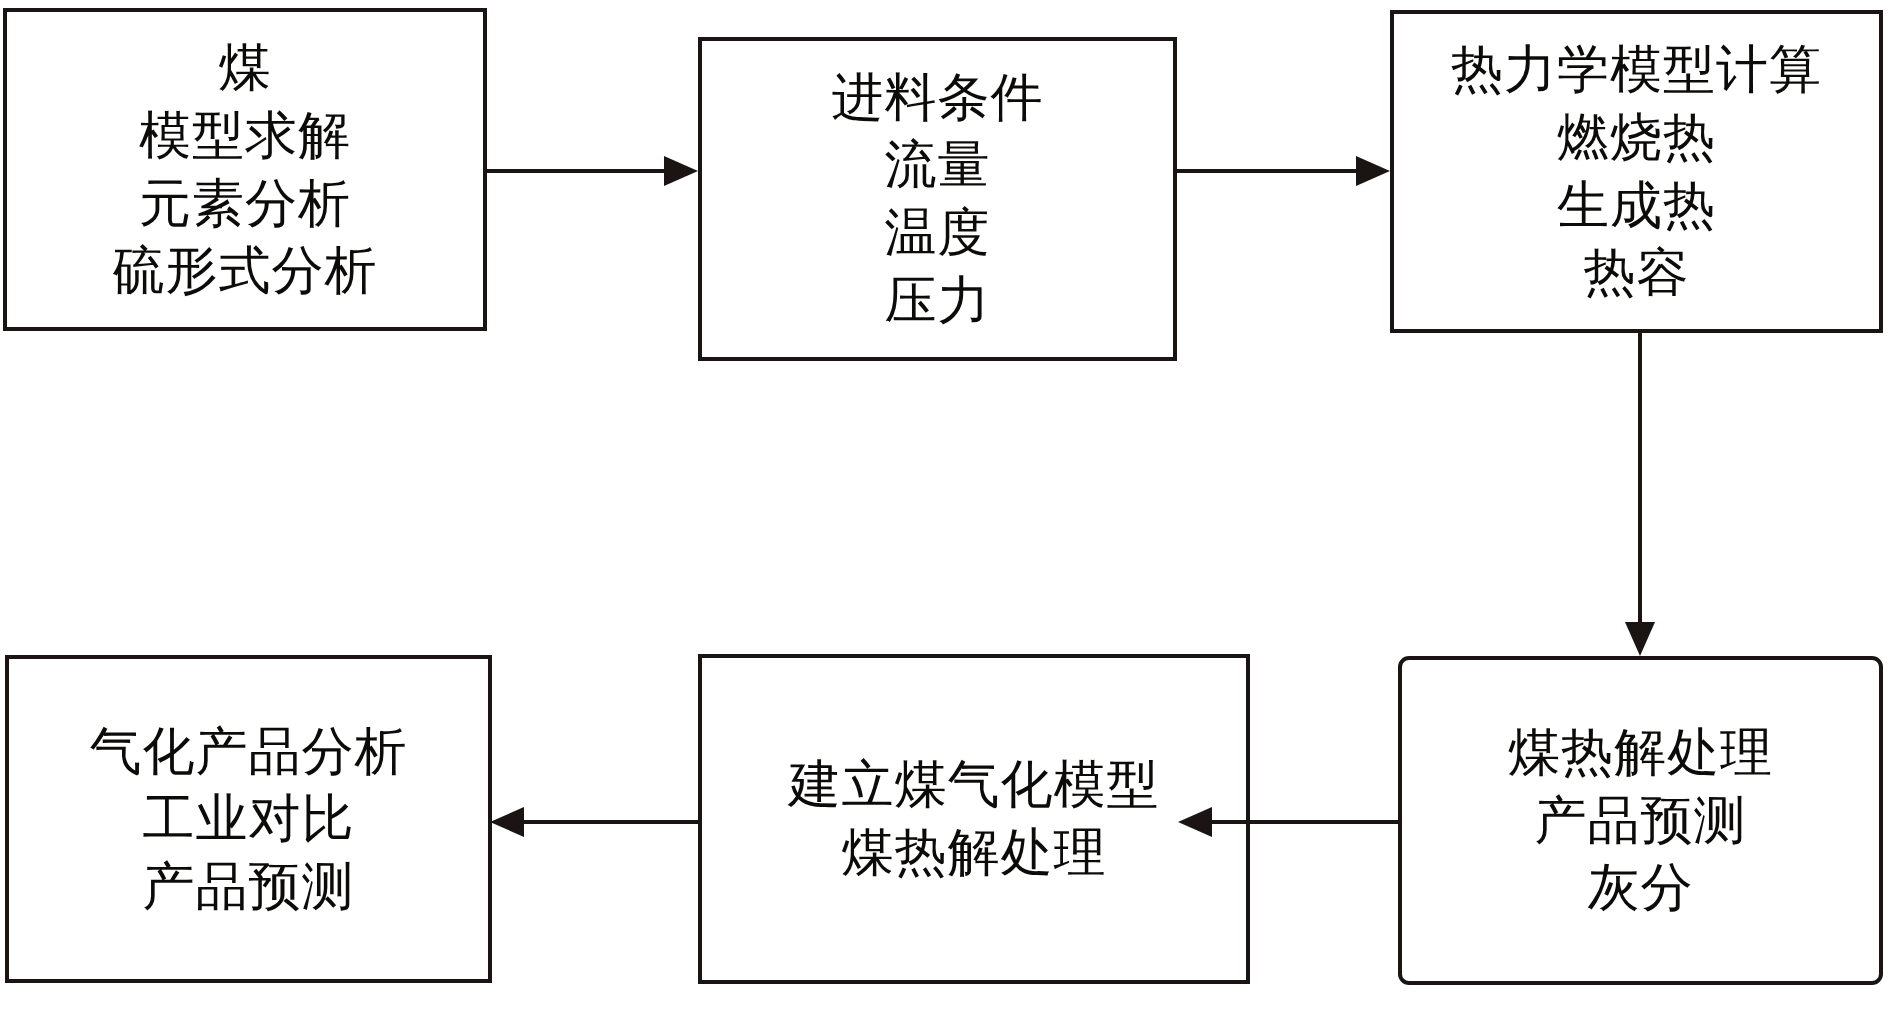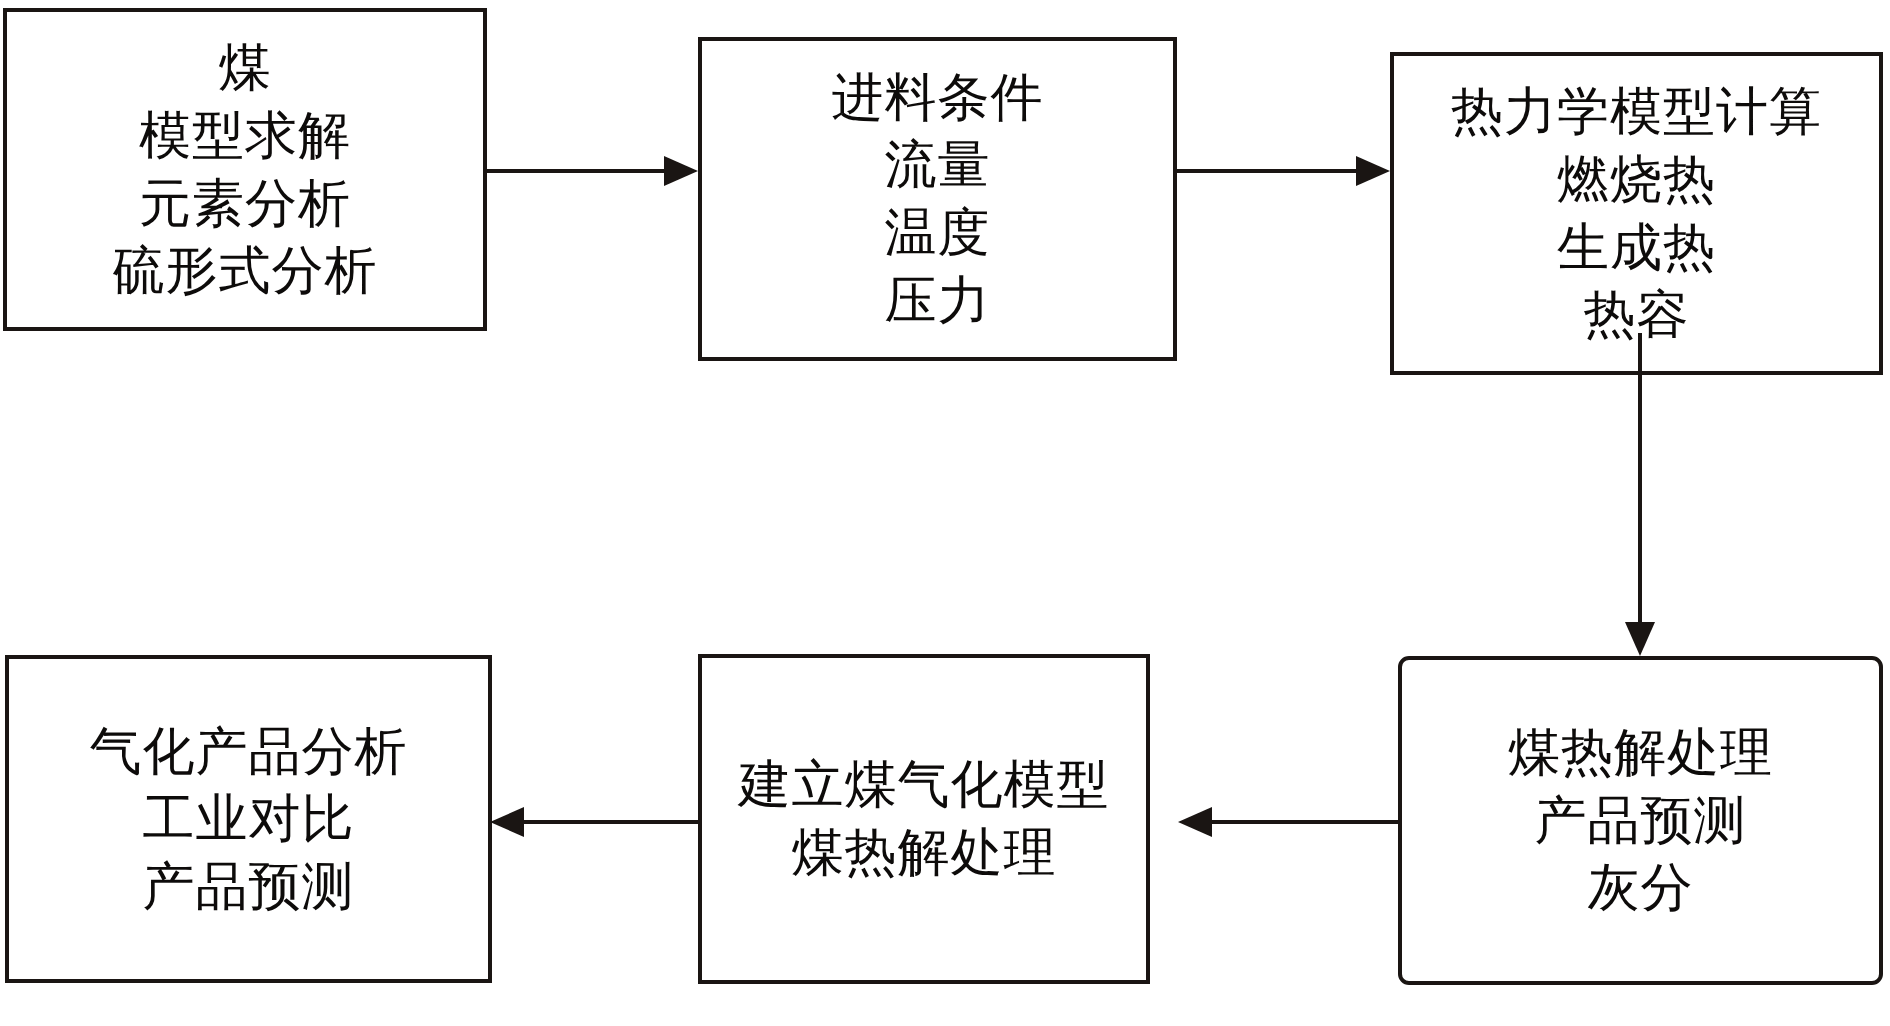--- a/index.html
+++ b/index.html
@@ -34,23 +34,23 @@
     font-family: "Liberation Serif", "DejaVu Serif", serif;
   }
   .node .line {
     display: block;
     white-space: nowrap;
   }
 
   
   #node-coal          { left: 3px;    top: 8px;   width: 484px; height: 323px; }
   #node-feed          { left: 698px;  top: 9px;   width: 479px; height: 324px; margin-top: 28px; }
-  #node-thermo        { left: 1390px; top: 10px;  width: 493px; height: 323px; margin-top: 42px; }
+  #node-thermo        { left: 1390px; top: 10px;  width: 493px; height: 323px; }
   #node-pyrolysis     { left: 1398px; top: 656px; width: 485px; height: 329px; border-radius: 11px; }
-  #node-model         { left: 698px;  top: 654px; width: 452px; height: 330px; }
+  #node-model         { left: 698px;  top: 654px; width: 552px; height: 330px; }
   #node-products      { left: 5px;    top: 655px; width: 487px; height: 328px; }
 
   
   .edge {
     position: absolute;
   }
   .edge .shaft-h {
     position: absolute;
     height: 4px;
     background: #1a1513;

